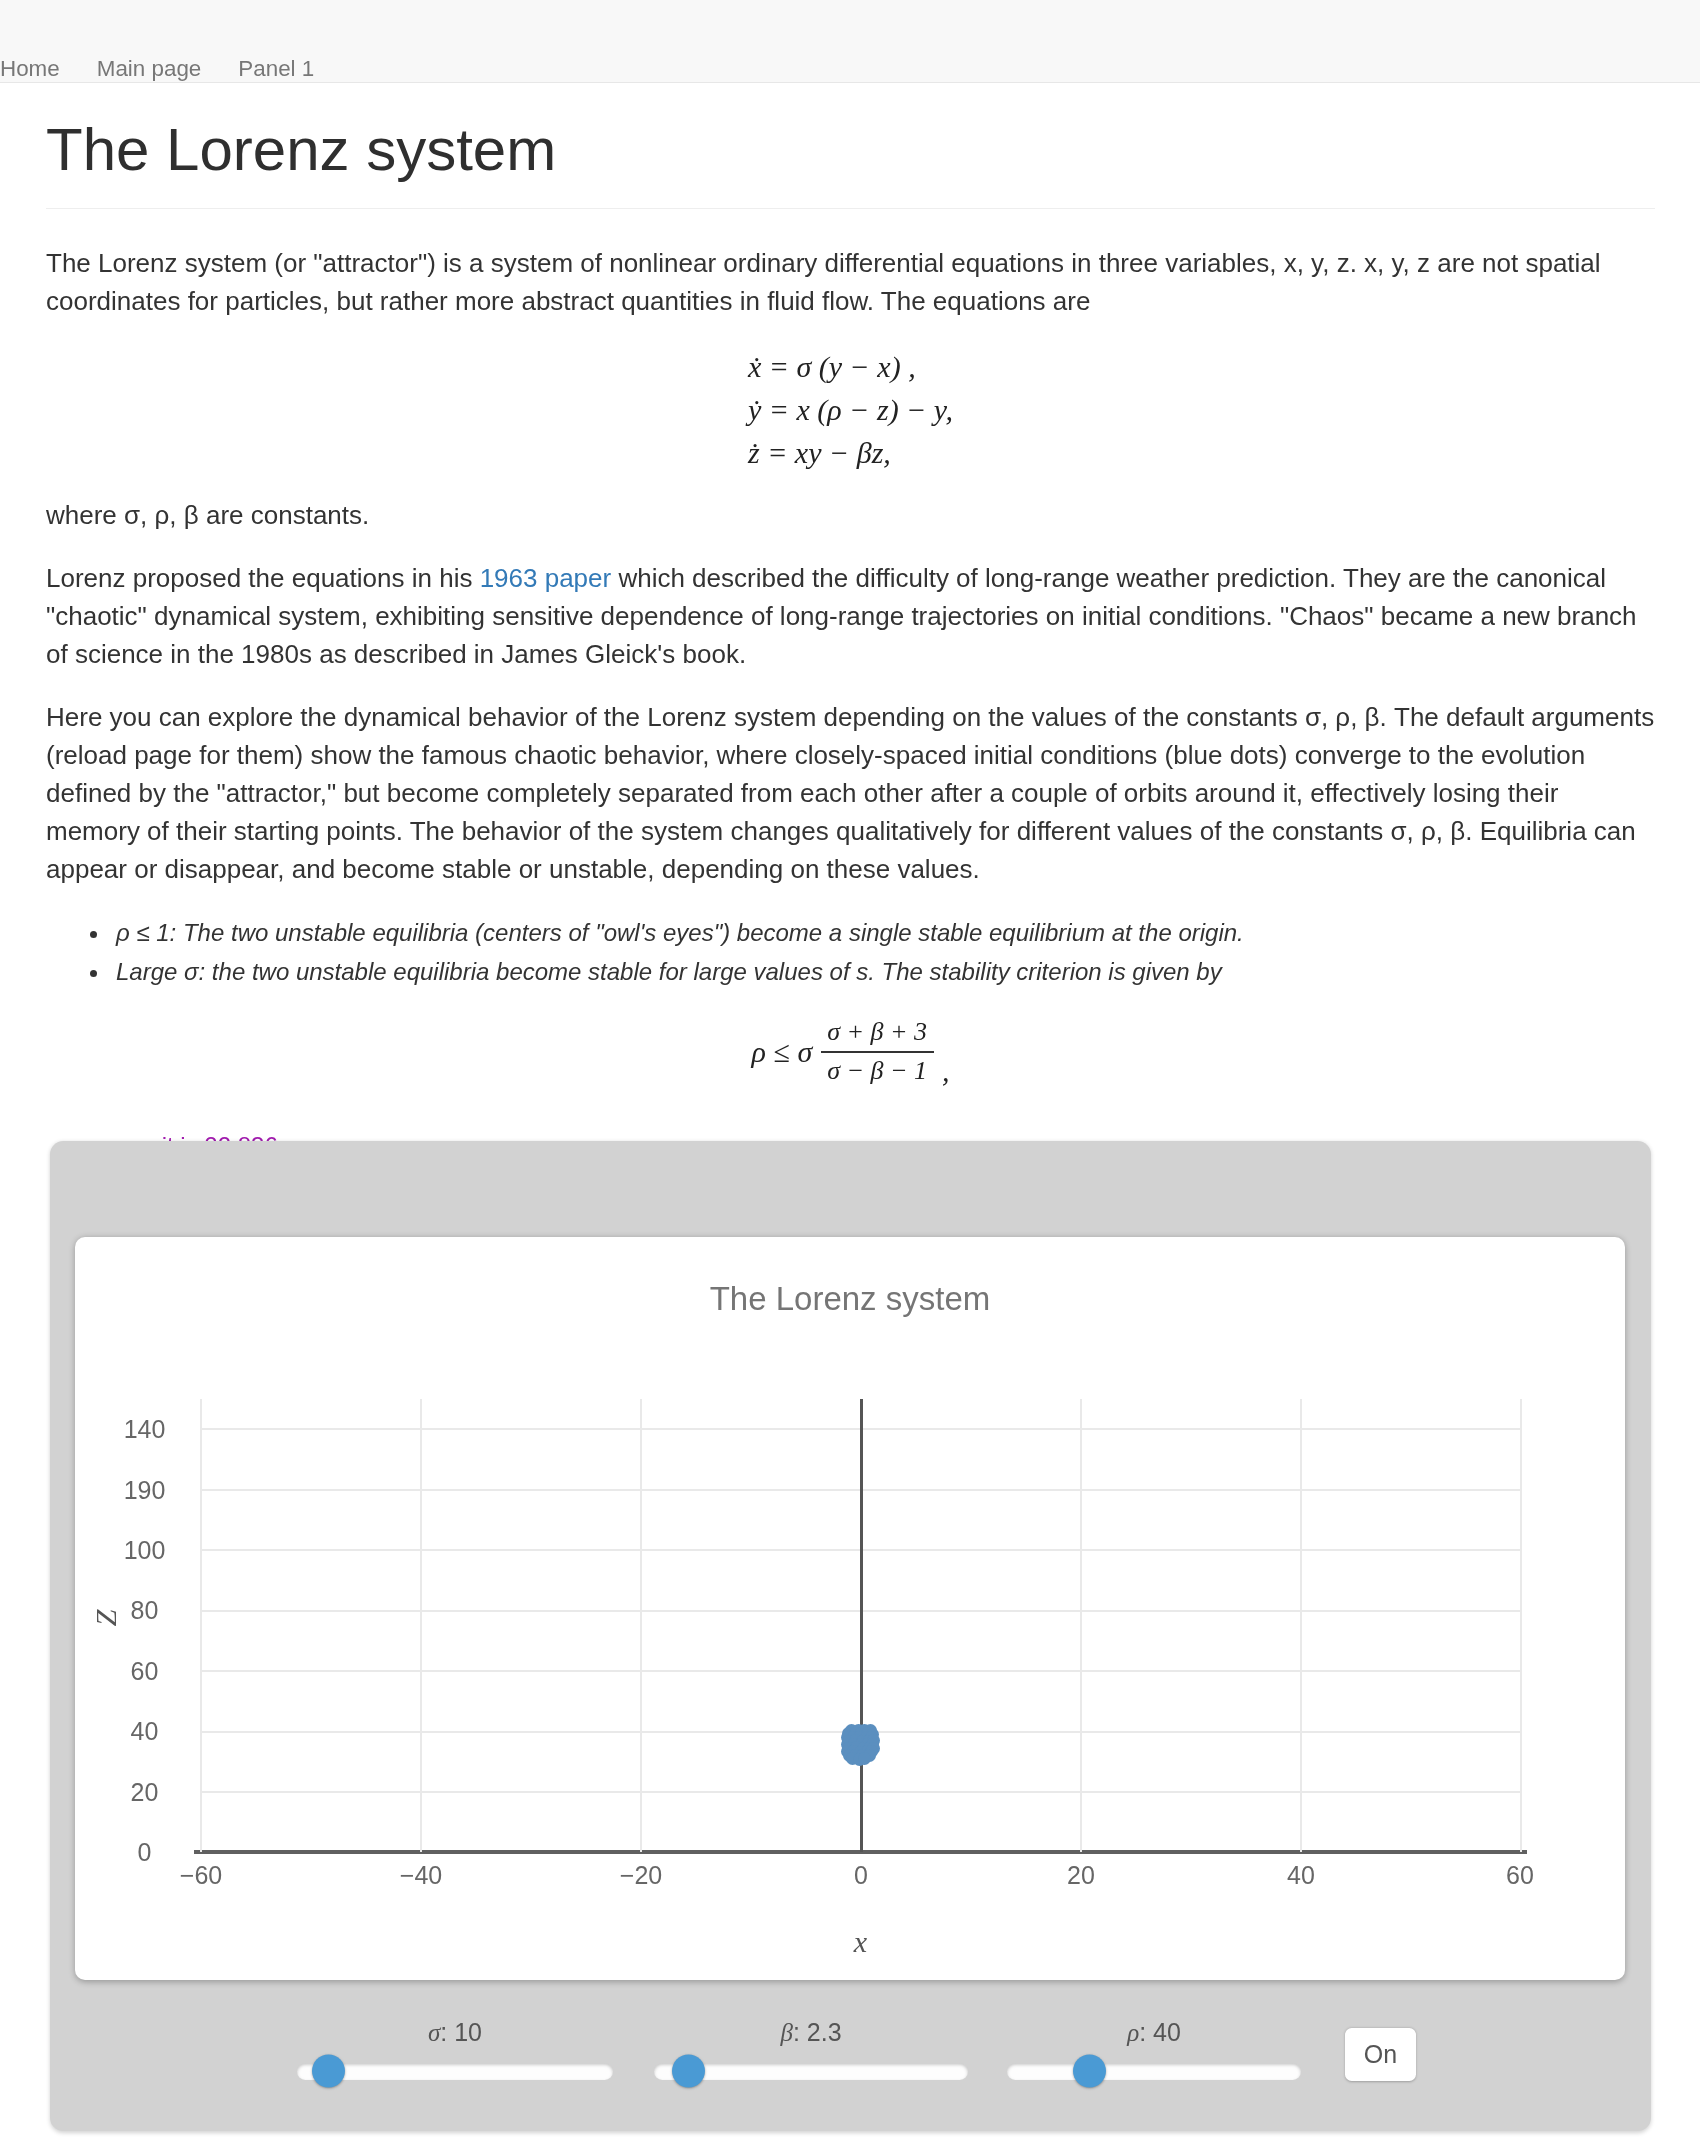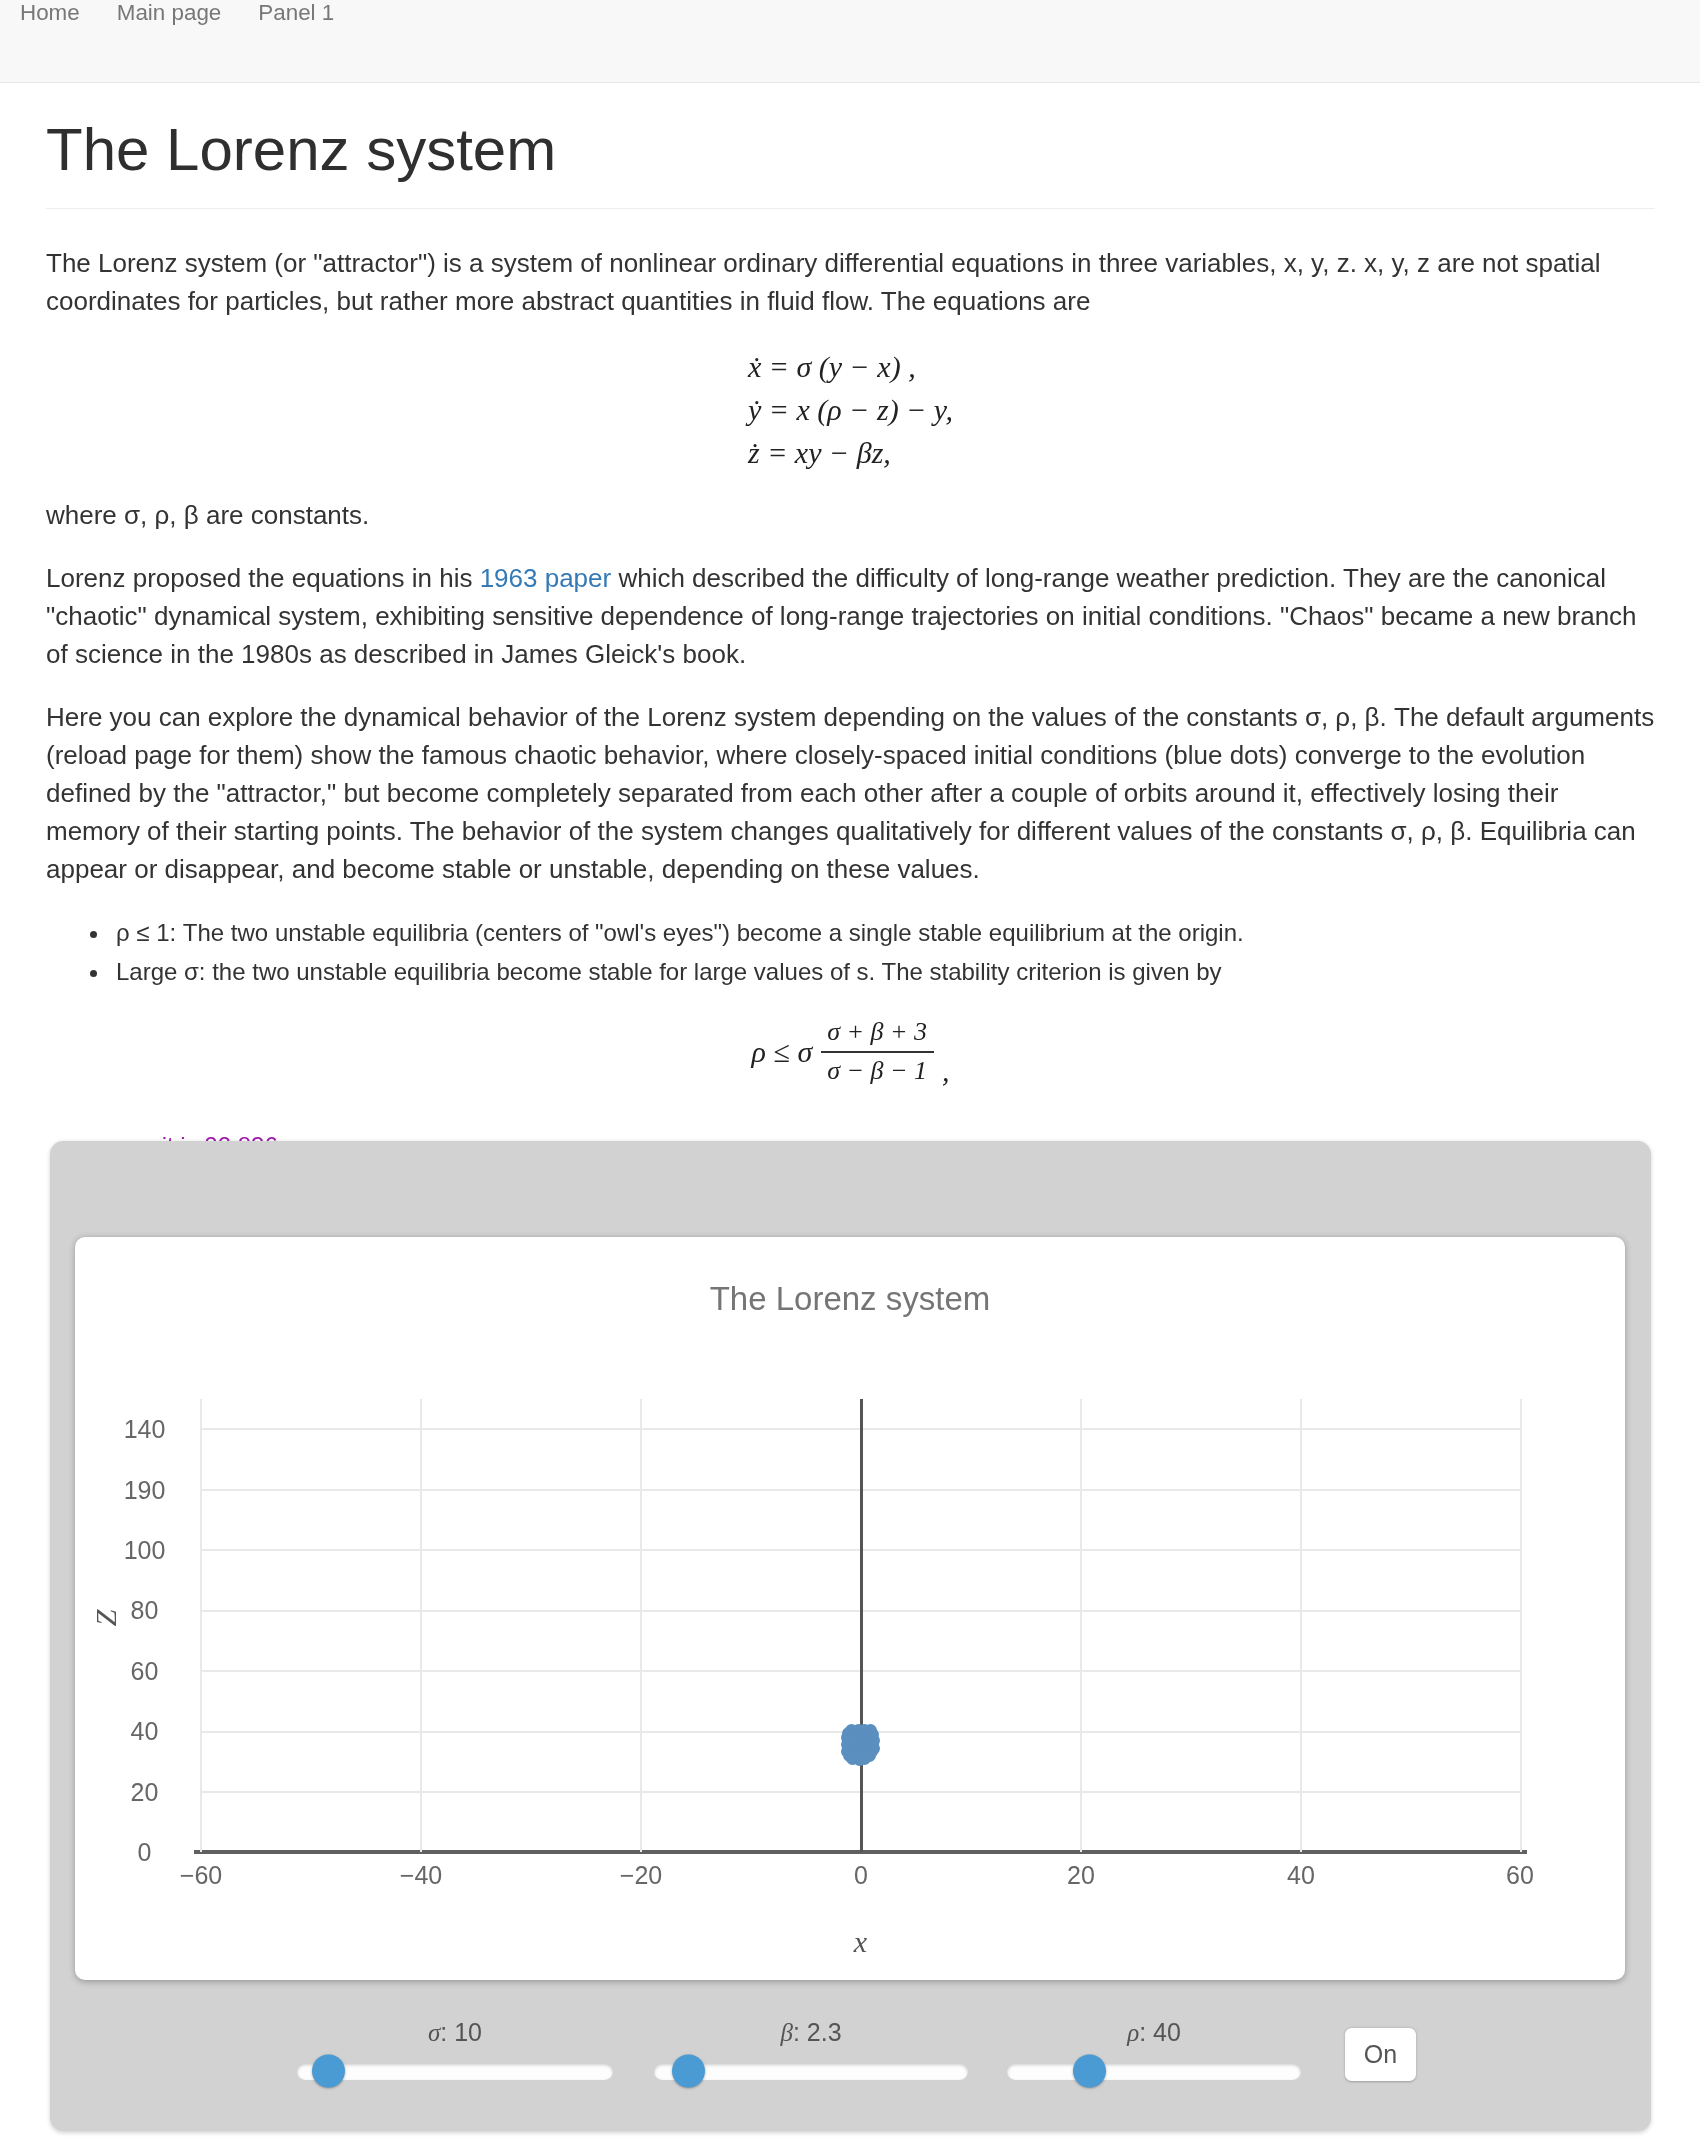--- a/index.html
+++ b/index.html
@@ -1,37 +1,37 @@
 <!DOCTYPE html>
 <html style="font-size:13.3px"><head>
 <meta charset="utf-8">
 <style>
   html,body{margin:0;padding:0;background:#fff;}
   body{width:1701px;height:2151px;position:relative;overflow:hidden;
        font-family:"Liberation Sans",sans-serif;color:#333;}
 
   
   .navbar{position:absolute;top:0;left:0;width:1701px;height:83px;background:#f8f8f8;
-          border-bottom:1.7px solid #e7e7e7;display:flex;align-items:flex-start;
-          padding-left:20px;box-sizing:border-box;gap:37px;}
+          border-bottom:1.7px solid #e7e7e7;display:flex;align-items:flex-end;
+          box-sizing:border-box;gap:37px;}
   .nav-item{font-size:22.4px;color:#777;text-decoration:none;cursor:pointer;}
 
   
   .container{position:absolute;top:85px;left:0;width:1701px;padding:0 46px;box-sizing:border-box;}
   h1.page-title{font-size:60px;font-weight:500;color:#2f2f2f;margin:32px 0 25px 0;line-height:1.1;}
   hr.rule{border:none;border-top:1.7px solid #eee;margin:0 0 35px 0;}
   p.para{font-size:26px;line-height:38px;margin:0 0 25px 0;color:#333;}
   a.link{color:#337ab7;text-decoration:none;cursor:pointer;}
 
   .equations{text-align:center;margin:5px 0 21.6px 0;}
   .equations-inner{display:inline-block;text-align:left;}
   .eq-line{font-family:"Liberation Serif",serif;font-style:italic;font-size:30px;
            line-height:43px;color:#222;}
 
-  ul.notes{margin:5px 0 0 0;padding-left:65px;}
+  ul.notes{margin:5px 0 0 0;padding-left:65px;font-style:italic;}
   ul.notes li{font-size:24px;line-height:39px;color:#333;padding-left:5px;}
 
   .criterion{display:flex;justify-content:center;align-items:center;margin:25px 0 0 0;
              font-family:"Liberation Serif",serif;font-style:italic;color:#222;}
   .crit-prefix{font-size:30px;}
   .frac{display:inline-flex;flex-direction:column;text-align:center;margin:0 8.3px;font-size:26px;}
   .frac .num{padding:0 6.6px 3.3px 6.6px;}
   .frac .den{border-top:2.5px solid #333;padding:3.3px 6.6px 0 6.6px;}
   .crit-suffix{font-size:30px;align-self:center;margin-top:38px;}
 

